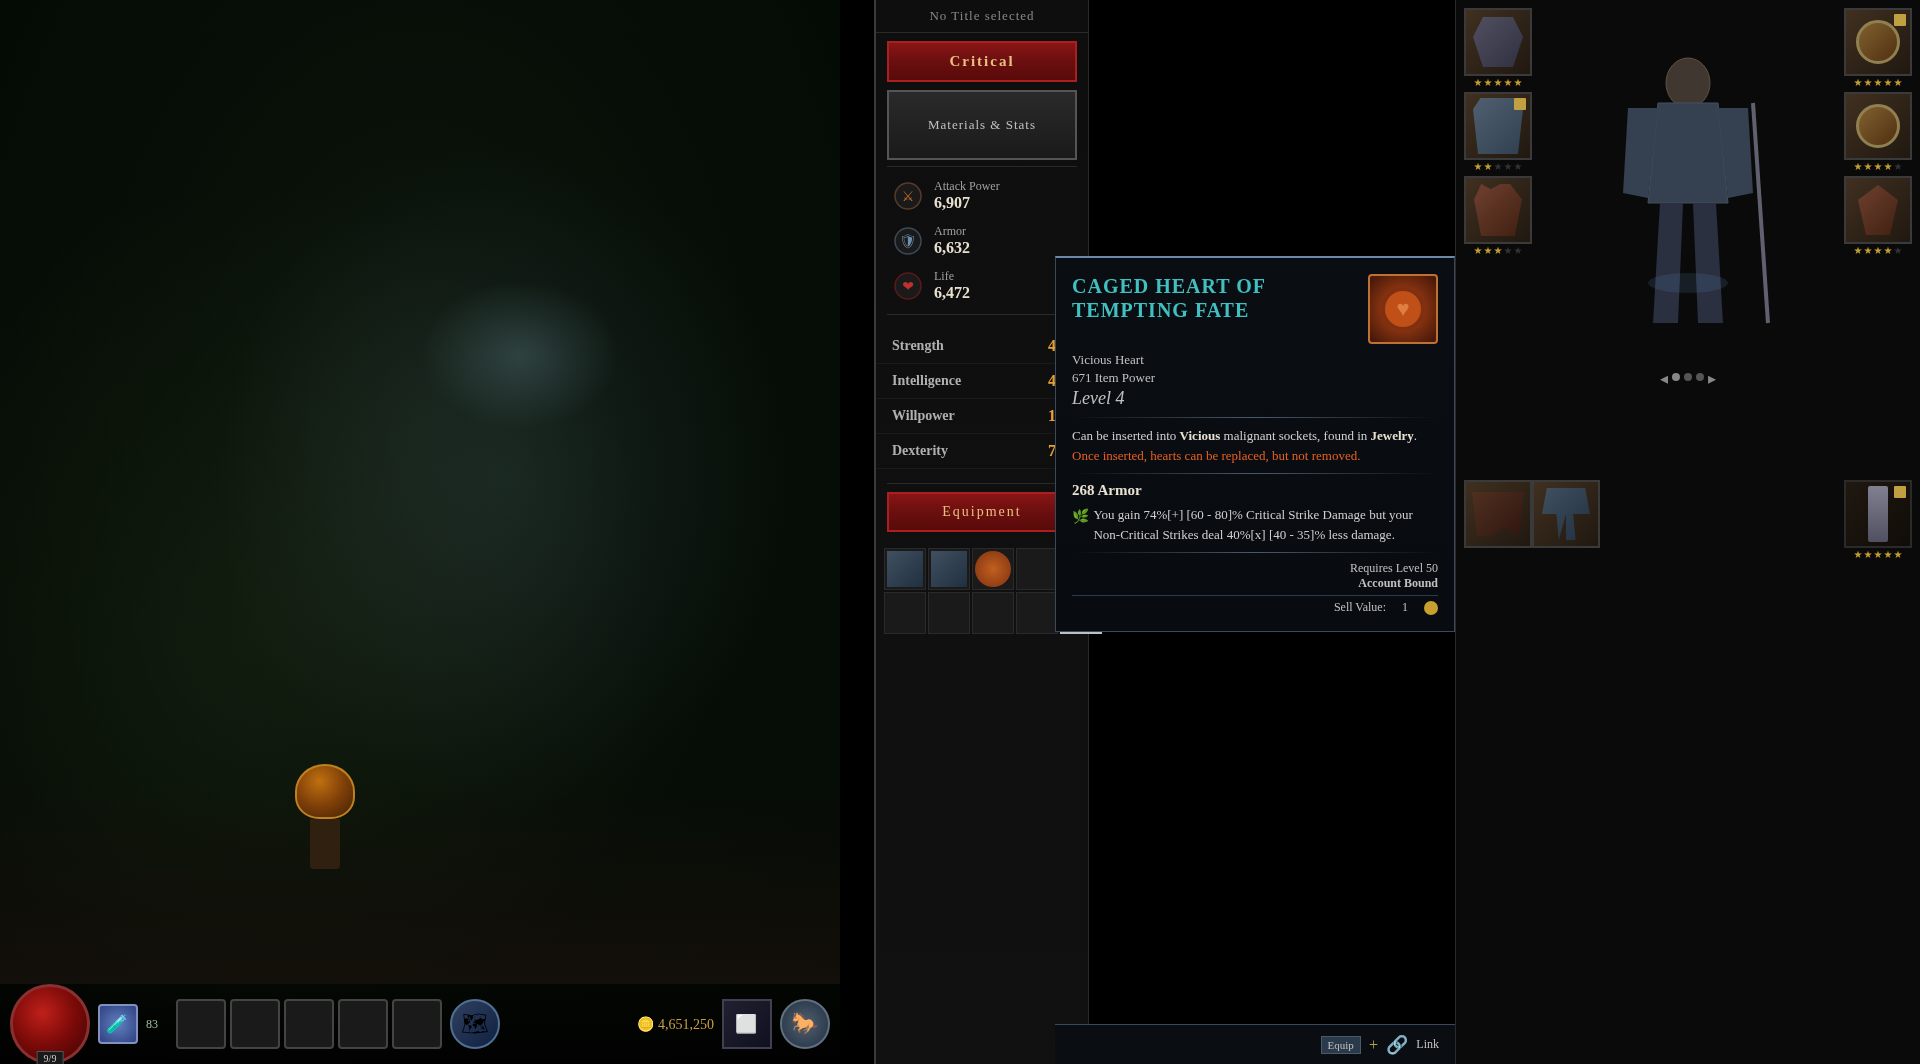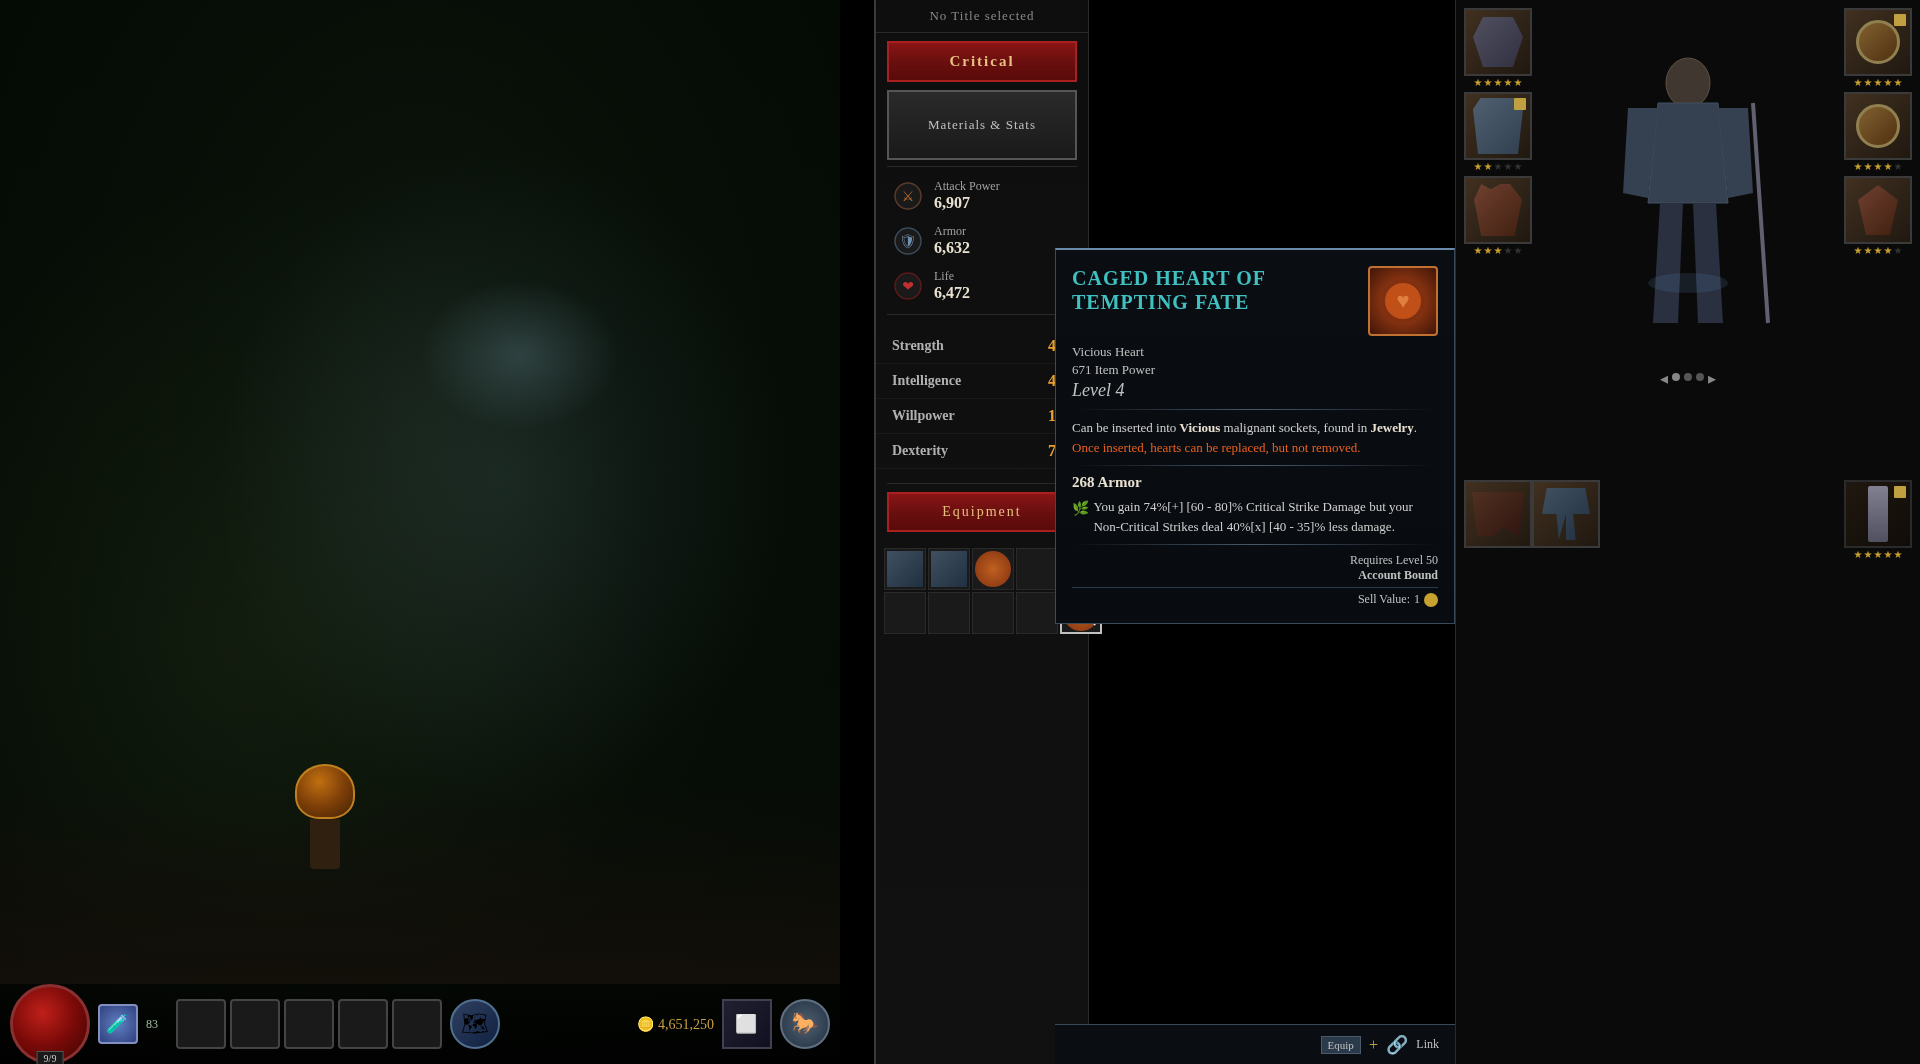--- a/index.html
+++ b/index.html
@@ -247,21 +247,21 @@
     }
 
     .inv-slot.selected {
       border: 2px solid #c0c0c0;
     }
 
     
     #tooltip-panel {
       position: absolute;
       left: 1055px;
-      top: 248px;
+      top: 256px;
       width: 400px;
       background: linear-gradient(180deg, #0a0d12 0%, #080b10 100%);
       border: 1px solid #3a4a5a;
       border-top: 2px solid #6a8aaa;
       padding: 16px;
       z-index: 100;
     }
 
     .tooltip-header {
       display: flex;
@@ -368,21 +368,21 @@
       color: #c0c0c0;
       font-size: 12px;
       text-align: right;
       font-weight: bold;
     }
 
     .sell-value-row {
       display: flex;
       justify-content: flex-end;
       align-items: center;
-      gap: 4px;
+      gap: 16px;
       margin-top: 4px;
       padding-top: 4px;
       border-top: 1px solid #2a3a4a;
     }
 
     .sell-value-label {
       color: #c0c0c0;
       font-size: 12px;
     }
 

